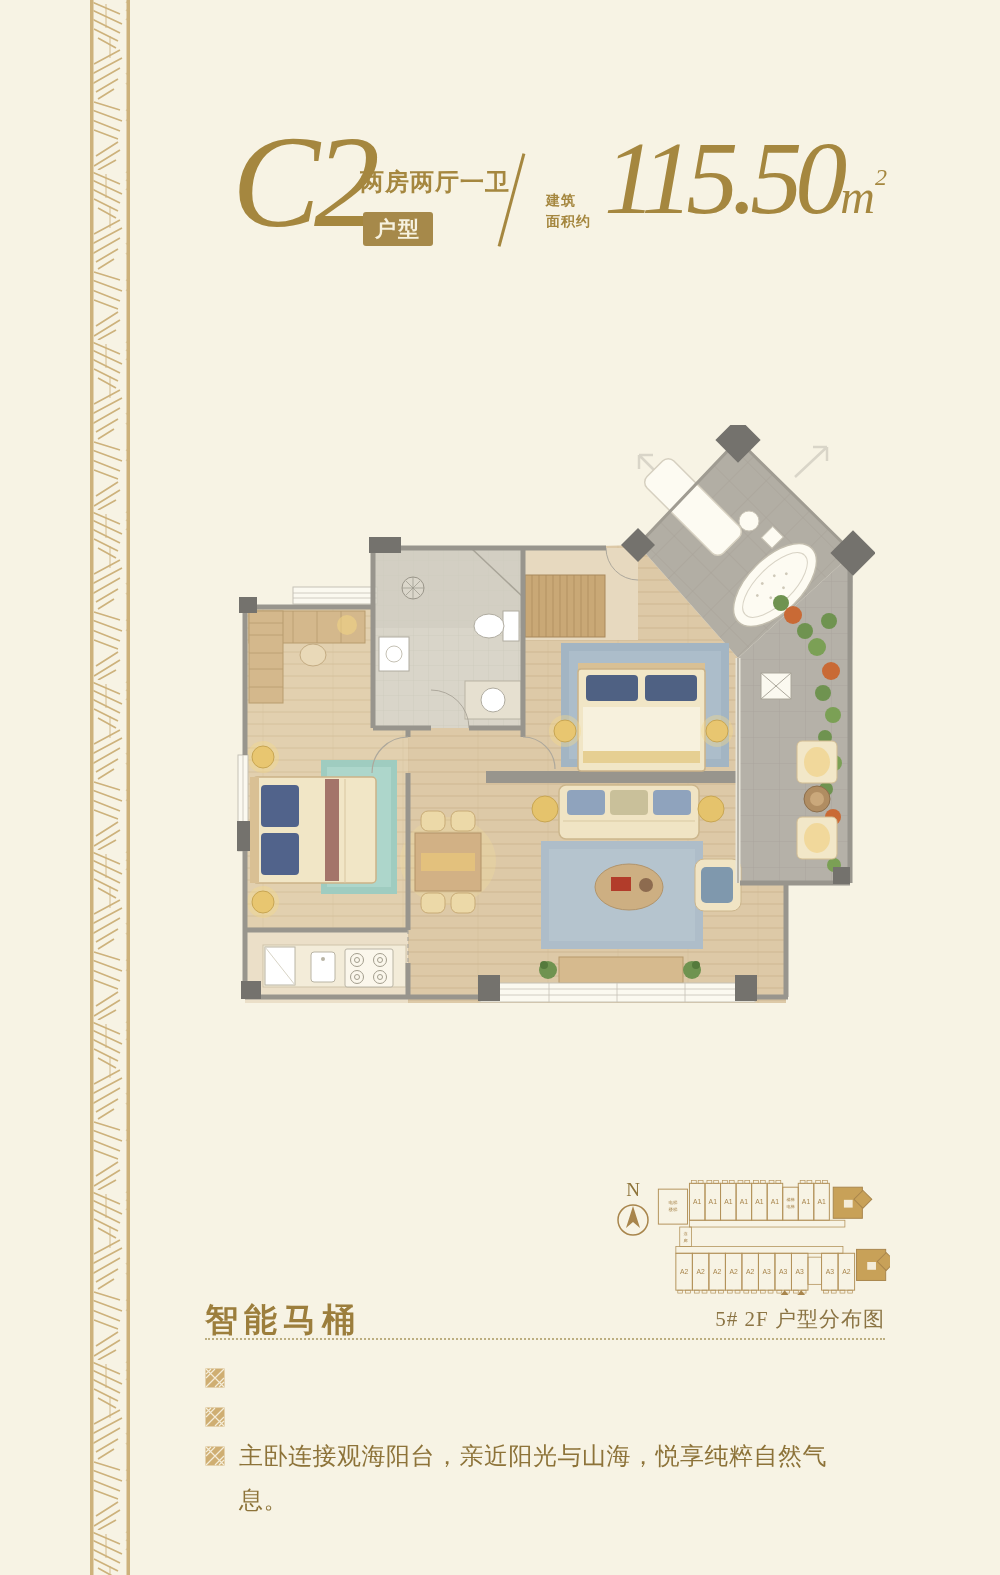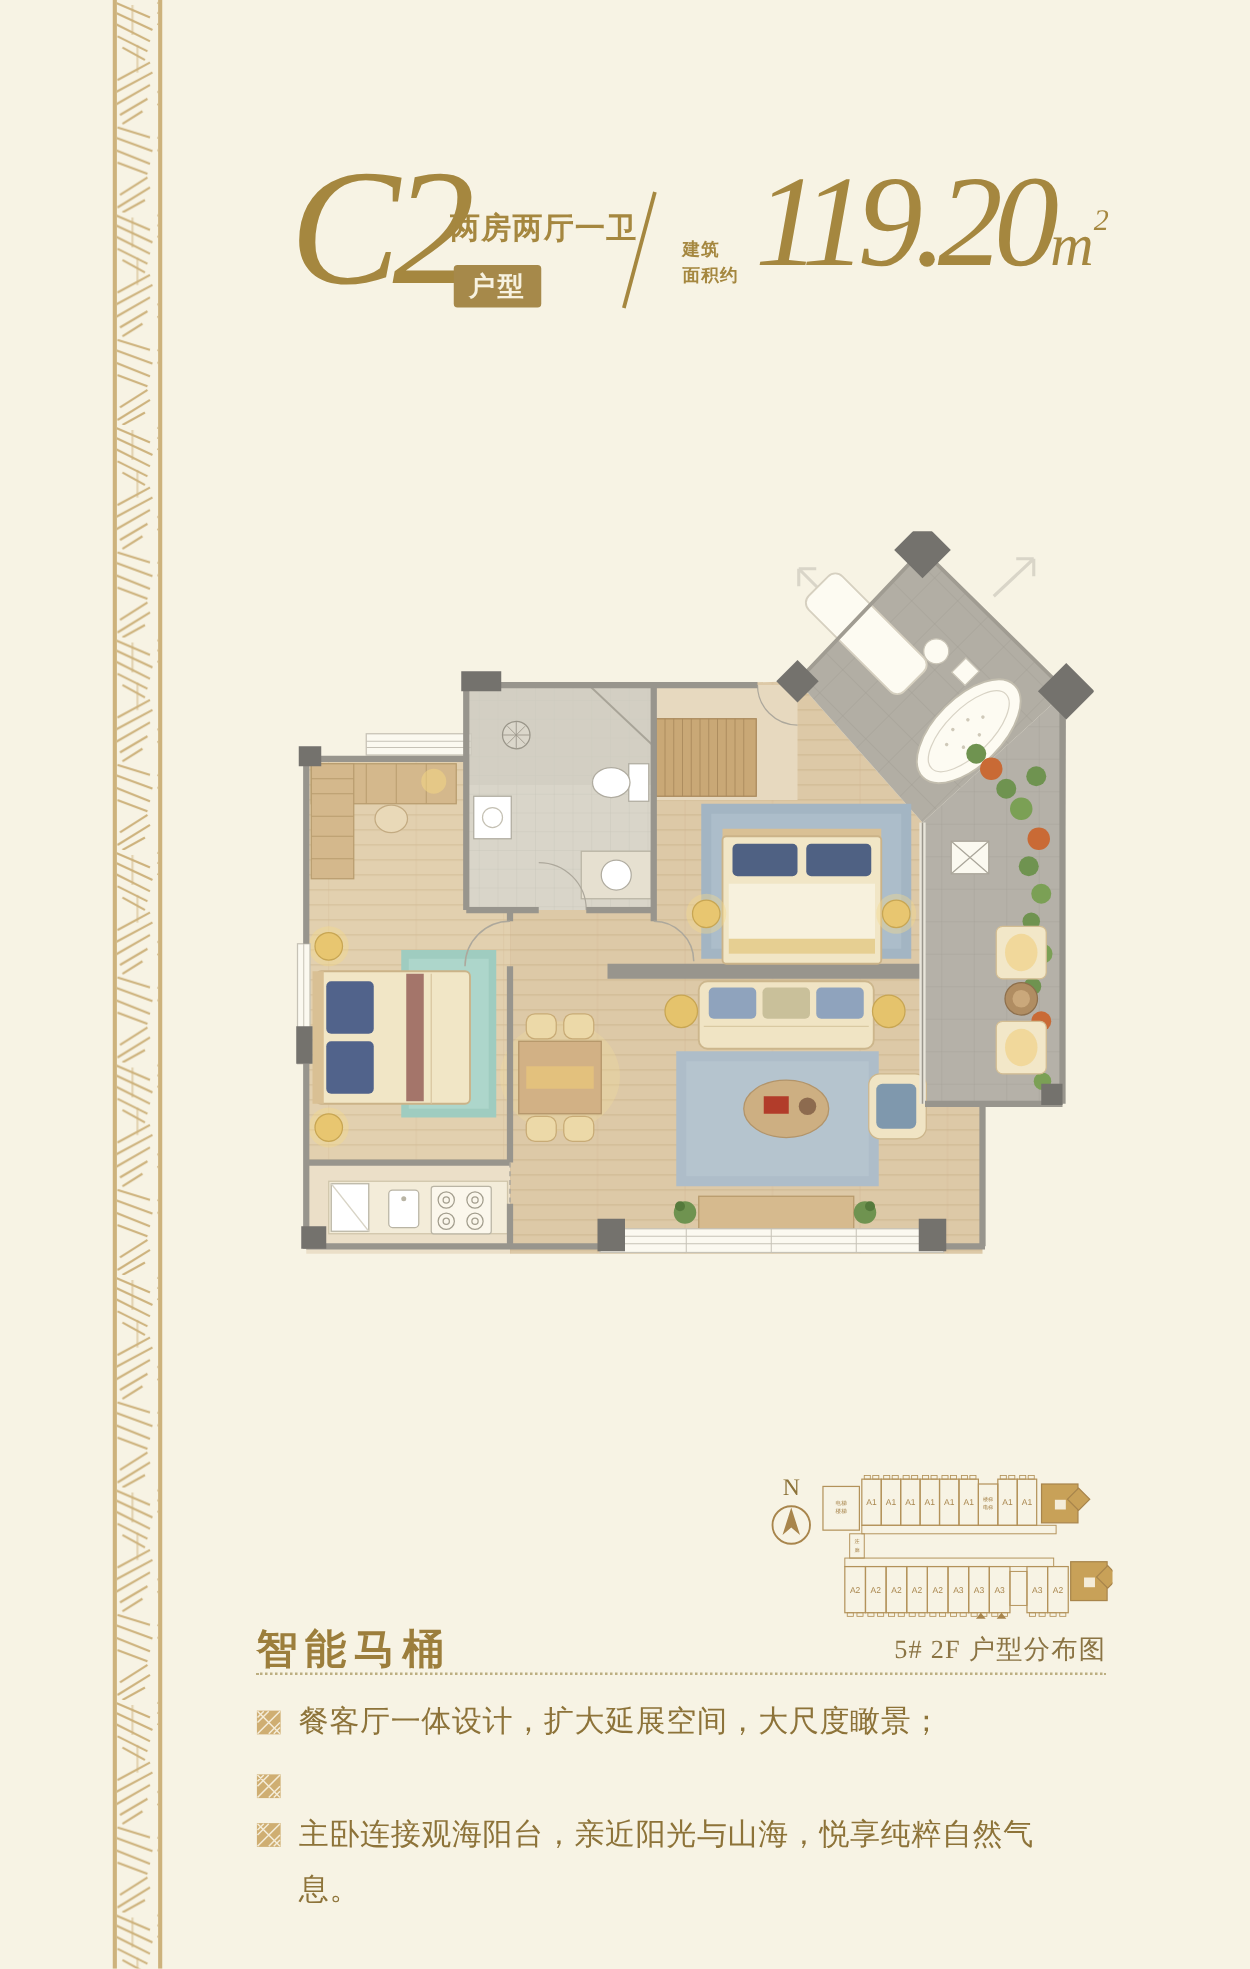--- a/index.html
+++ b/index.html
@@ -71,21 +71,21 @@
 
 <div id="header" class="abs">
   <div id="plan-code">C2</div>
   <div id="layout-type">两房两厅一卫</div>
   <div id="badge">户型</div>
   <div id="slash"></div>
   <div id="area-label">
     <div>建筑</div>
     <div>面积约</div>
   </div>
-  <div id="area-value"><span>119.20</span><span id="area-unit">m</span><span id="area-exp">2</span></div>
+  <div id="area-value"><span>115.50</span><span id="area-unit">m</span><span id="area-exp">2</span></div>
 </div>
 
 <svg id="floor-plan" class="abs" viewBox="0 0 642 583">
   <defs>
     <pattern id="wood" width="70" height="12" patternUnits="userSpaceOnUse">
       <rect width="70" height="12" fill="#ddc9a7"></rect>
       <line x1="0" y1="11" x2="70" y2="11" stroke="#cdb690" stroke-width="0.9"></line>
       <line x1="35" y1="0" x2="35" y2="12" stroke="#cdb690" stroke-width="0.6" opacity="0.6"></line>
     </pattern>
     <pattern id="woodB" width="70" height="12" patternUnits="userSpaceOnUse">
@@ -452,21 +452,20 @@
   <div id="section-title">智能马桶</div>
   <div id="diagram-caption">5#  2F 户型分布图</div>
 </div>
 
 <div id="bullets" class="abs">
   <div class="bullet">
     <svg class="bullet-icon" width="20" height="20" viewBox="0 0 20 20">
       <rect x="0.5" y="0.5" width="19" height="19" fill="#cfae72"></rect>
       <path d="M1,1 L19,19 M19,1 L1,19 M1,10 L10,1 M10,19 L19,10 M1,6 L6,1 M14,19 L19,14" stroke="#f4ecd8" stroke-width="1.2"></path>
     </svg>
-    <div class="bullet-text">餐客厅一体设计，扩大延展空间，大尺度瞰景；</div>
   </div>
   <div class="bullet">
     <svg class="bullet-icon" width="20" height="20" viewBox="0 0 20 20">
       <rect x="0.5" y="0.5" width="19" height="19" fill="#cfae72"></rect>
       <path d="M1,1 L19,19 M19,1 L1,19 M1,10 L10,1 M10,19 L19,10 M1,6 L6,1 M14,19 L19,14" stroke="#f4ecd8" stroke-width="1.2"></path>
     </svg>
   </div>
   <div class="bullet">
     <svg class="bullet-icon" width="20" height="20" viewBox="0 0 20 20">
       <rect x="0.5" y="0.5" width="19" height="19" fill="#cfae72"></rect>

